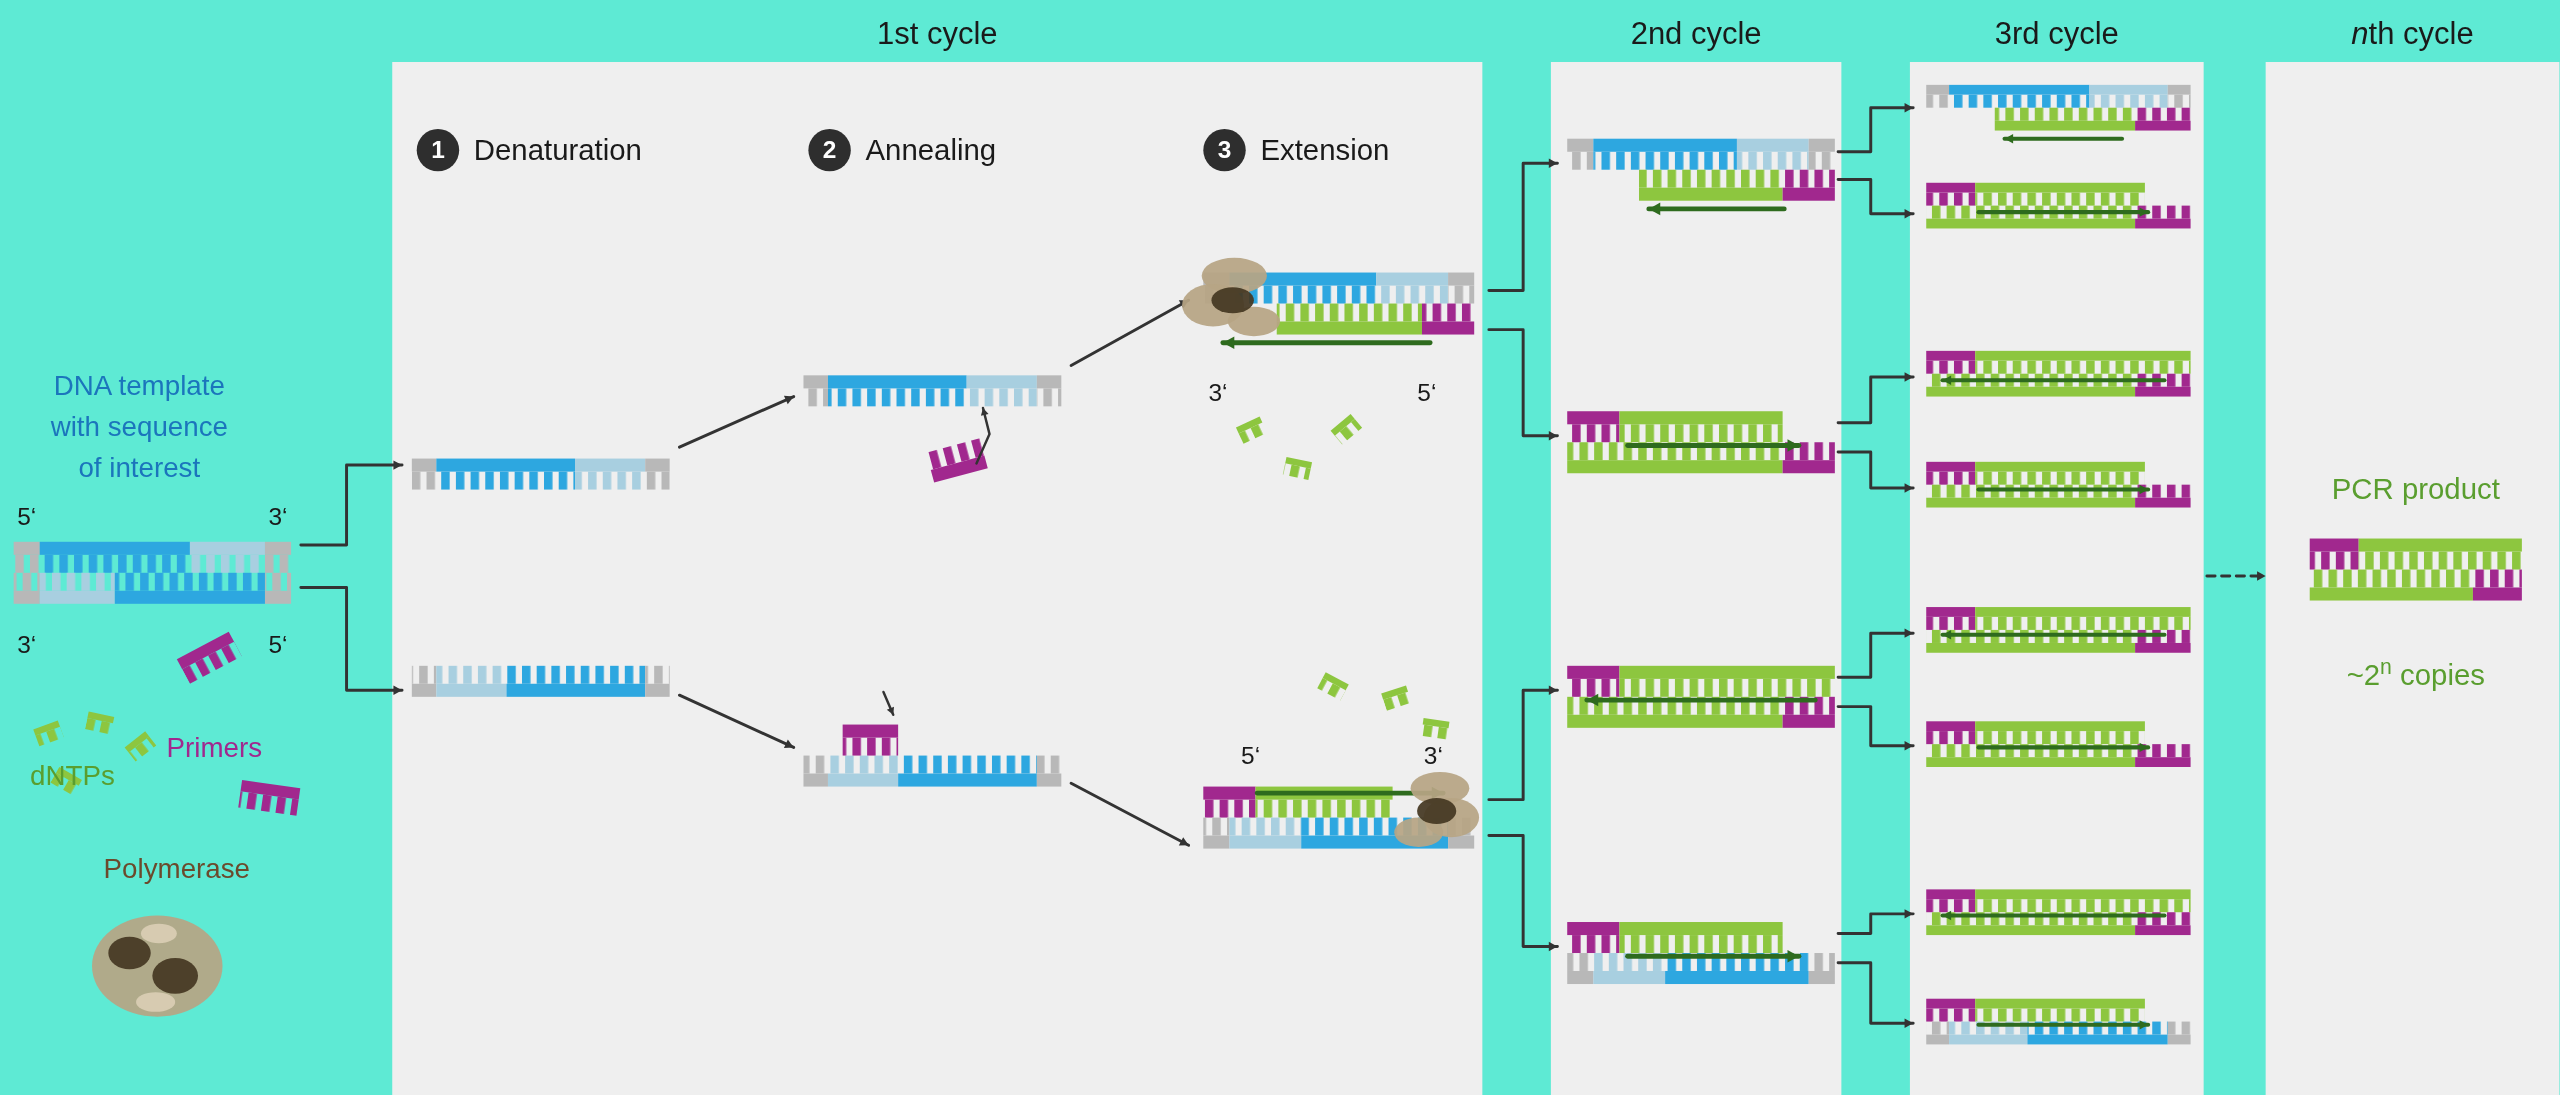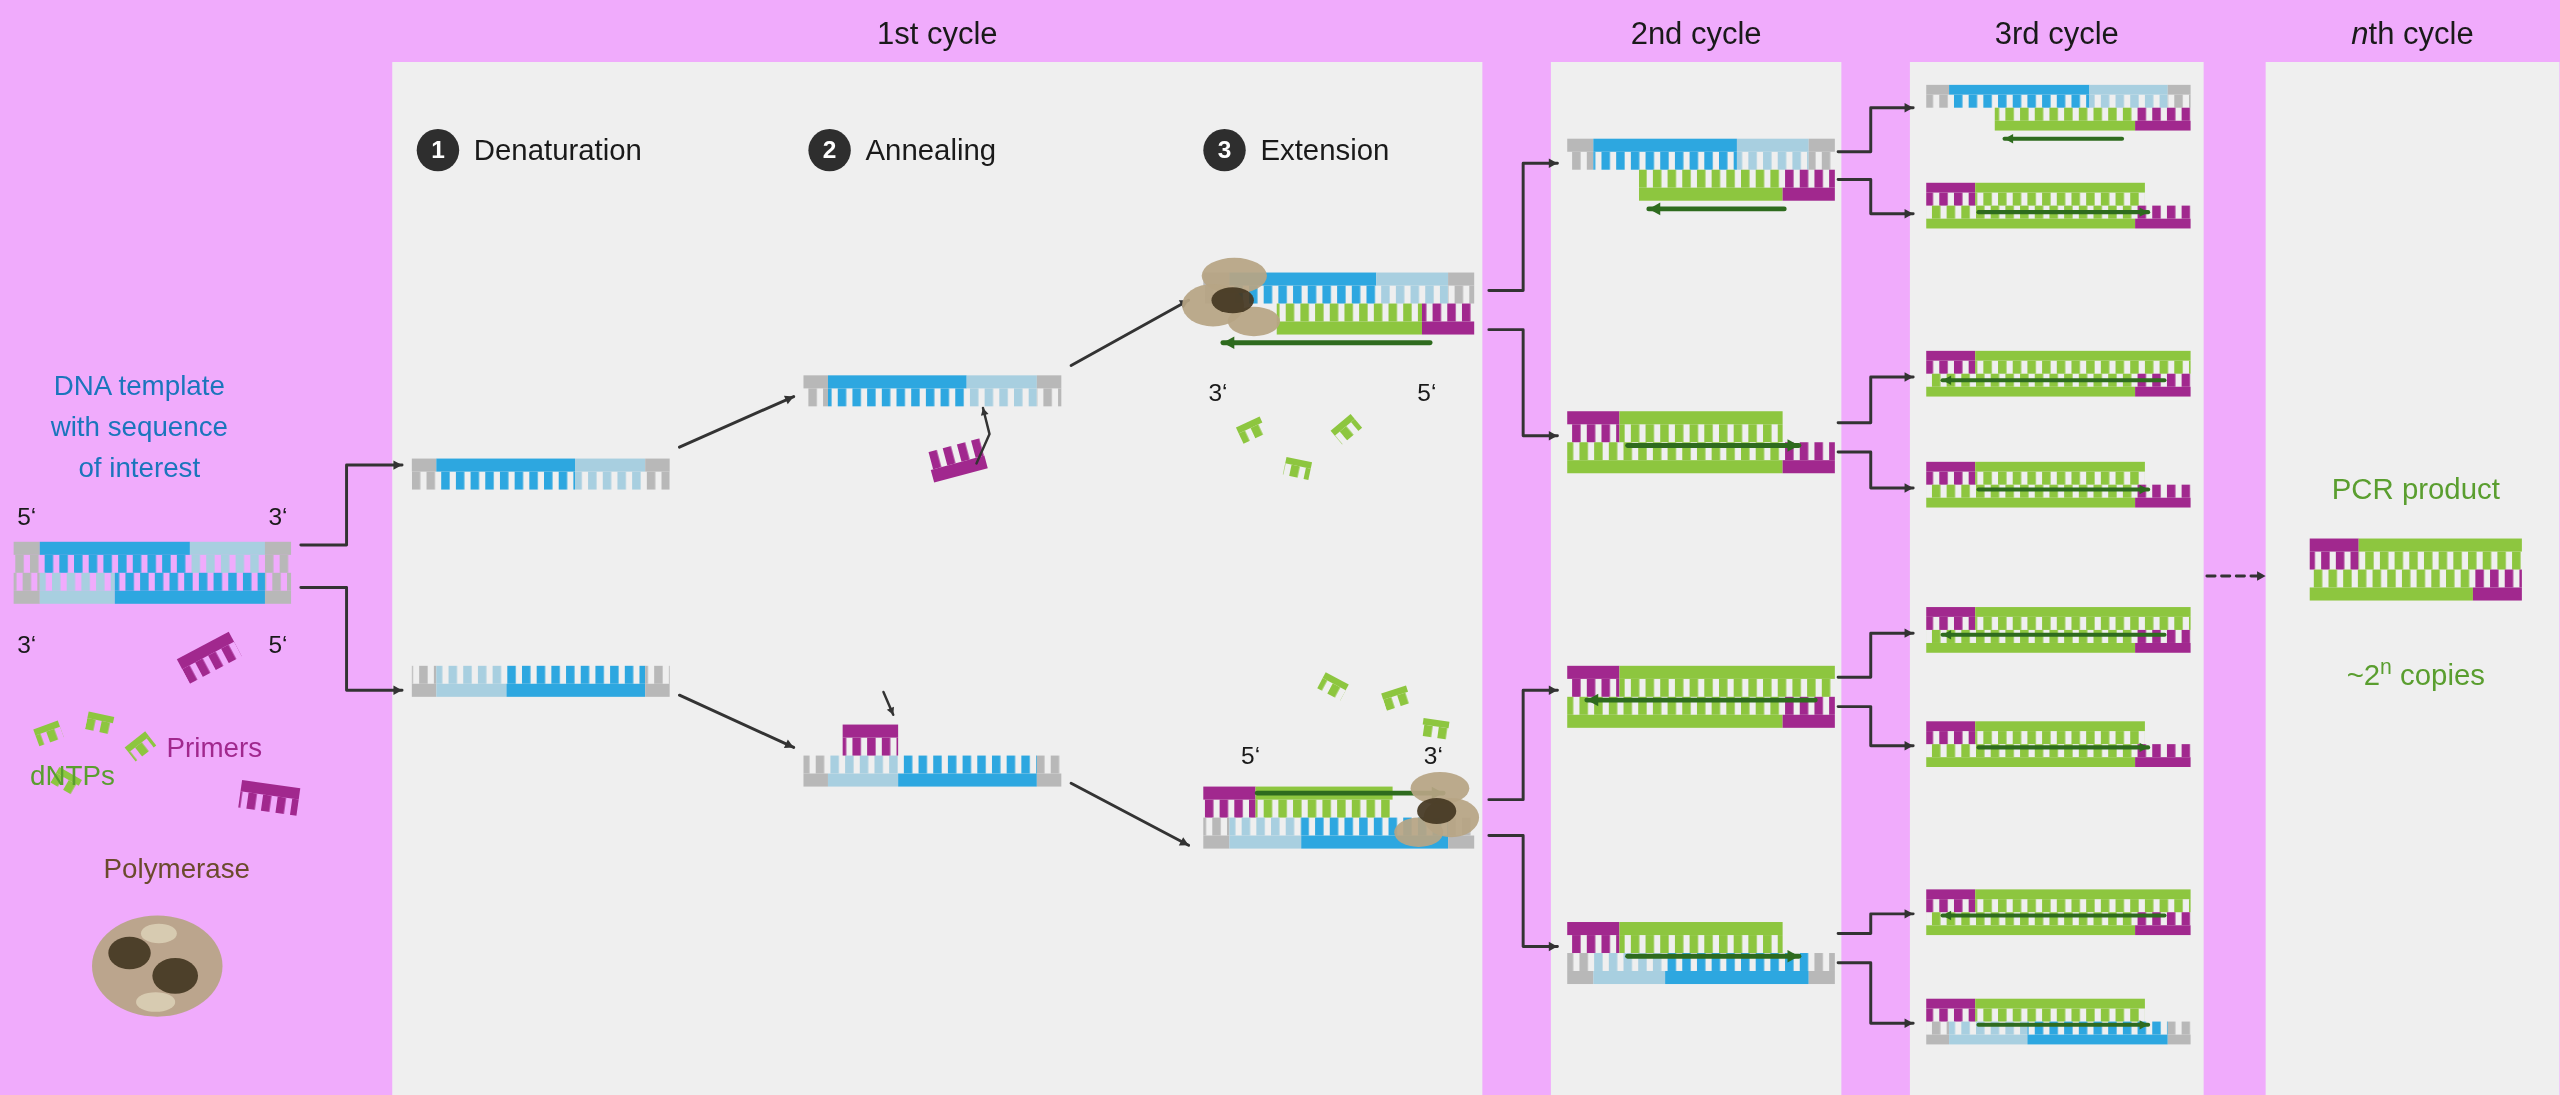--- a/index.html
+++ b/index.html
@@ -1,16 +1,16 @@
 <!DOCTYPE html>
 <html><head>
 <meta charset="utf-8">
 <style>
   html,body{margin:0;padding:0;background:#fff;}
-  .stage{position:relative;width:2560px;height:1095px;background:#f0abfc;font-family:"Liberation Sans",sans-serif;}
+  .stage{position:relative;width:2560px;height:1095px;background:#5eead4;font-family:"Liberation Sans",sans-serif;}
   svg{display:block;}
   text{font-family:"Liberation Sans",sans-serif;fill:#1a1a1a;}
   .panel{fill:#efefef;}
   .h{font-size:19px;}
   .step-label{font-size:18px;}
   .badge{fill:#2e2e2e;}
   .badge-num{fill:#ffffff;font-size:15px;font-weight:bold;}
   .prime{font-size:15px;}
   .c-blue{fill:#1b75bc;font-size:17px;}
   .c-green{fill:#5a9e2f;font-size:17px;}

